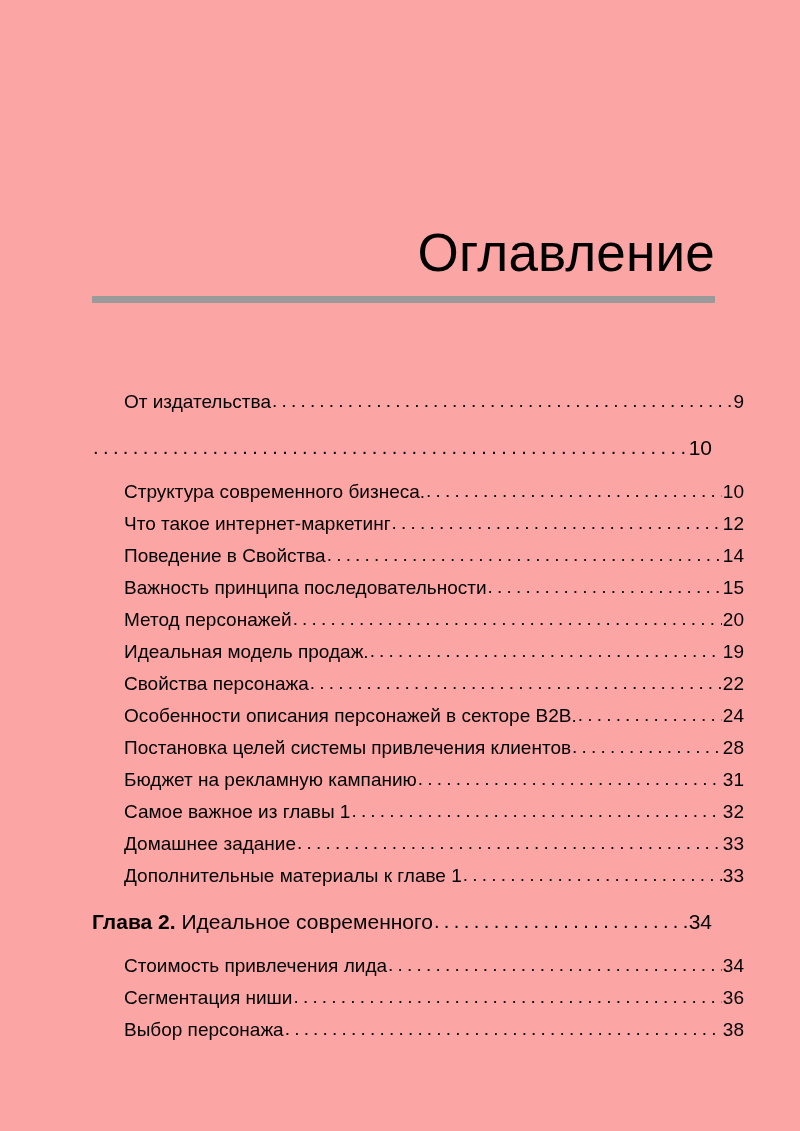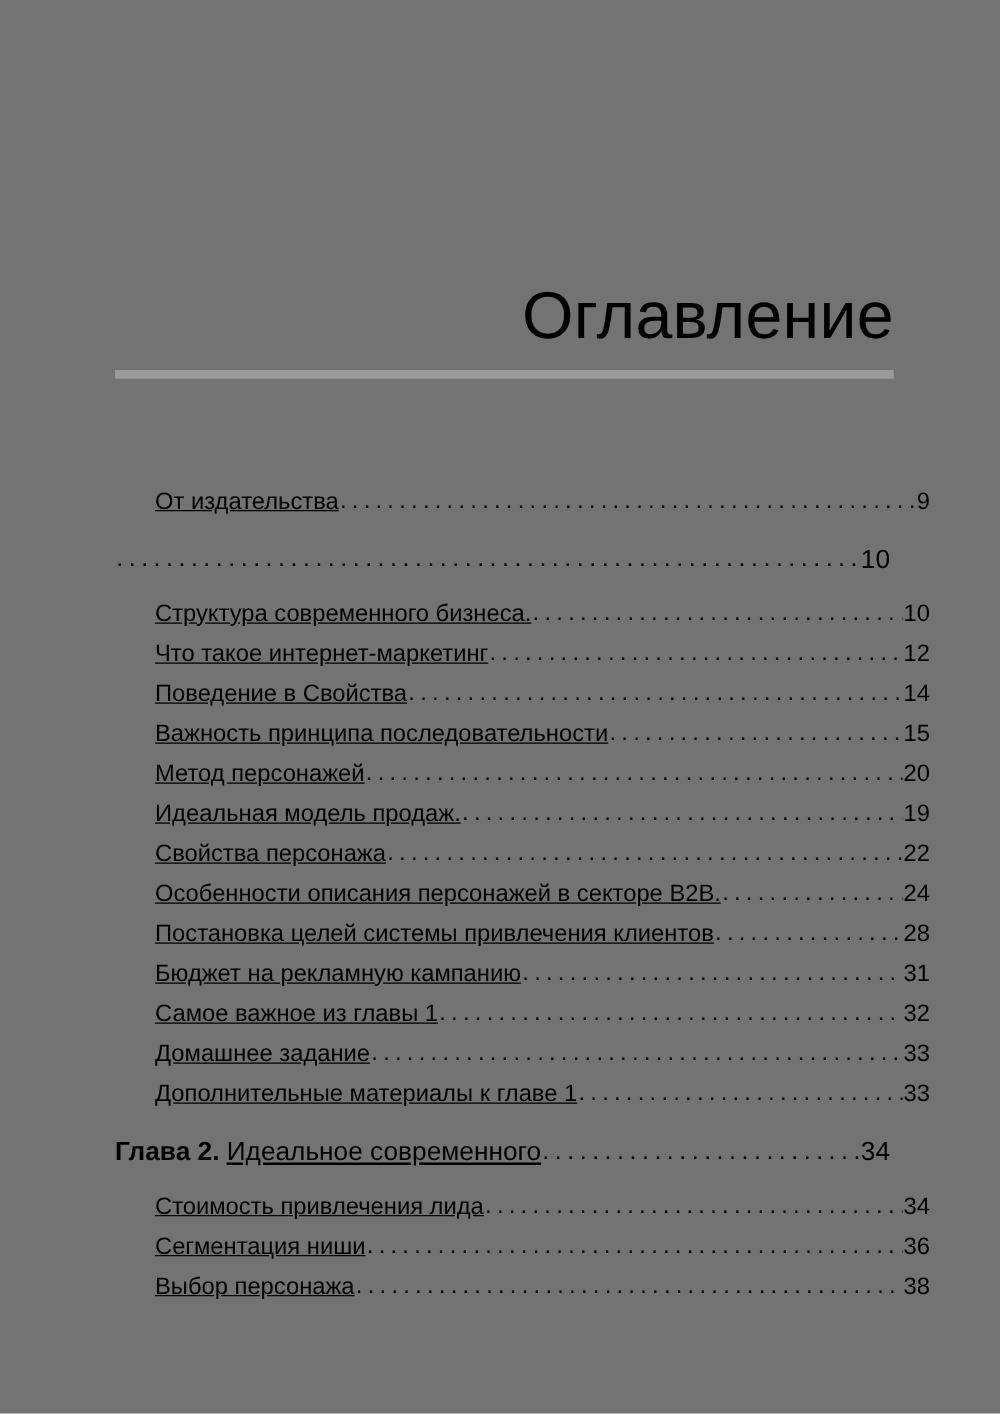--- a/index.html
+++ b/index.html
@@ -5,21 +5,21 @@
 <style>
   html, body {
     margin: 0;
     padding: 0;
     background: #ffffff;
   }
   .page {
     position: relative;
     width: 800px;
     height: 1131px;
-    background: #737373;
+    background: #fca5a5;
     overflow: hidden;
     font-family: "Liberation Sans", "DejaVu Sans", sans-serif;
     color: #000000;
     -webkit-font-smoothing: antialiased;
   }
 
   
   .title-block {
     position: absolute;
     left: 92px;
@@ -86,21 +86,20 @@
 
   .entry-label {
     flex: 0 1 auto;
     white-space: nowrap;
   }
   .entry-prefix {
     font-weight: 700;
   }
   .entry-title {
     font-weight: 400;
-    text-decoration: underline;
   }
 
   .leader {
     flex: 1 1 auto;
     min-width: 8px;
     overflow: hidden;
     white-space: nowrap;
     margin: 0 1px;
     color: #000000;
     letter-spacing: 4.2px;

